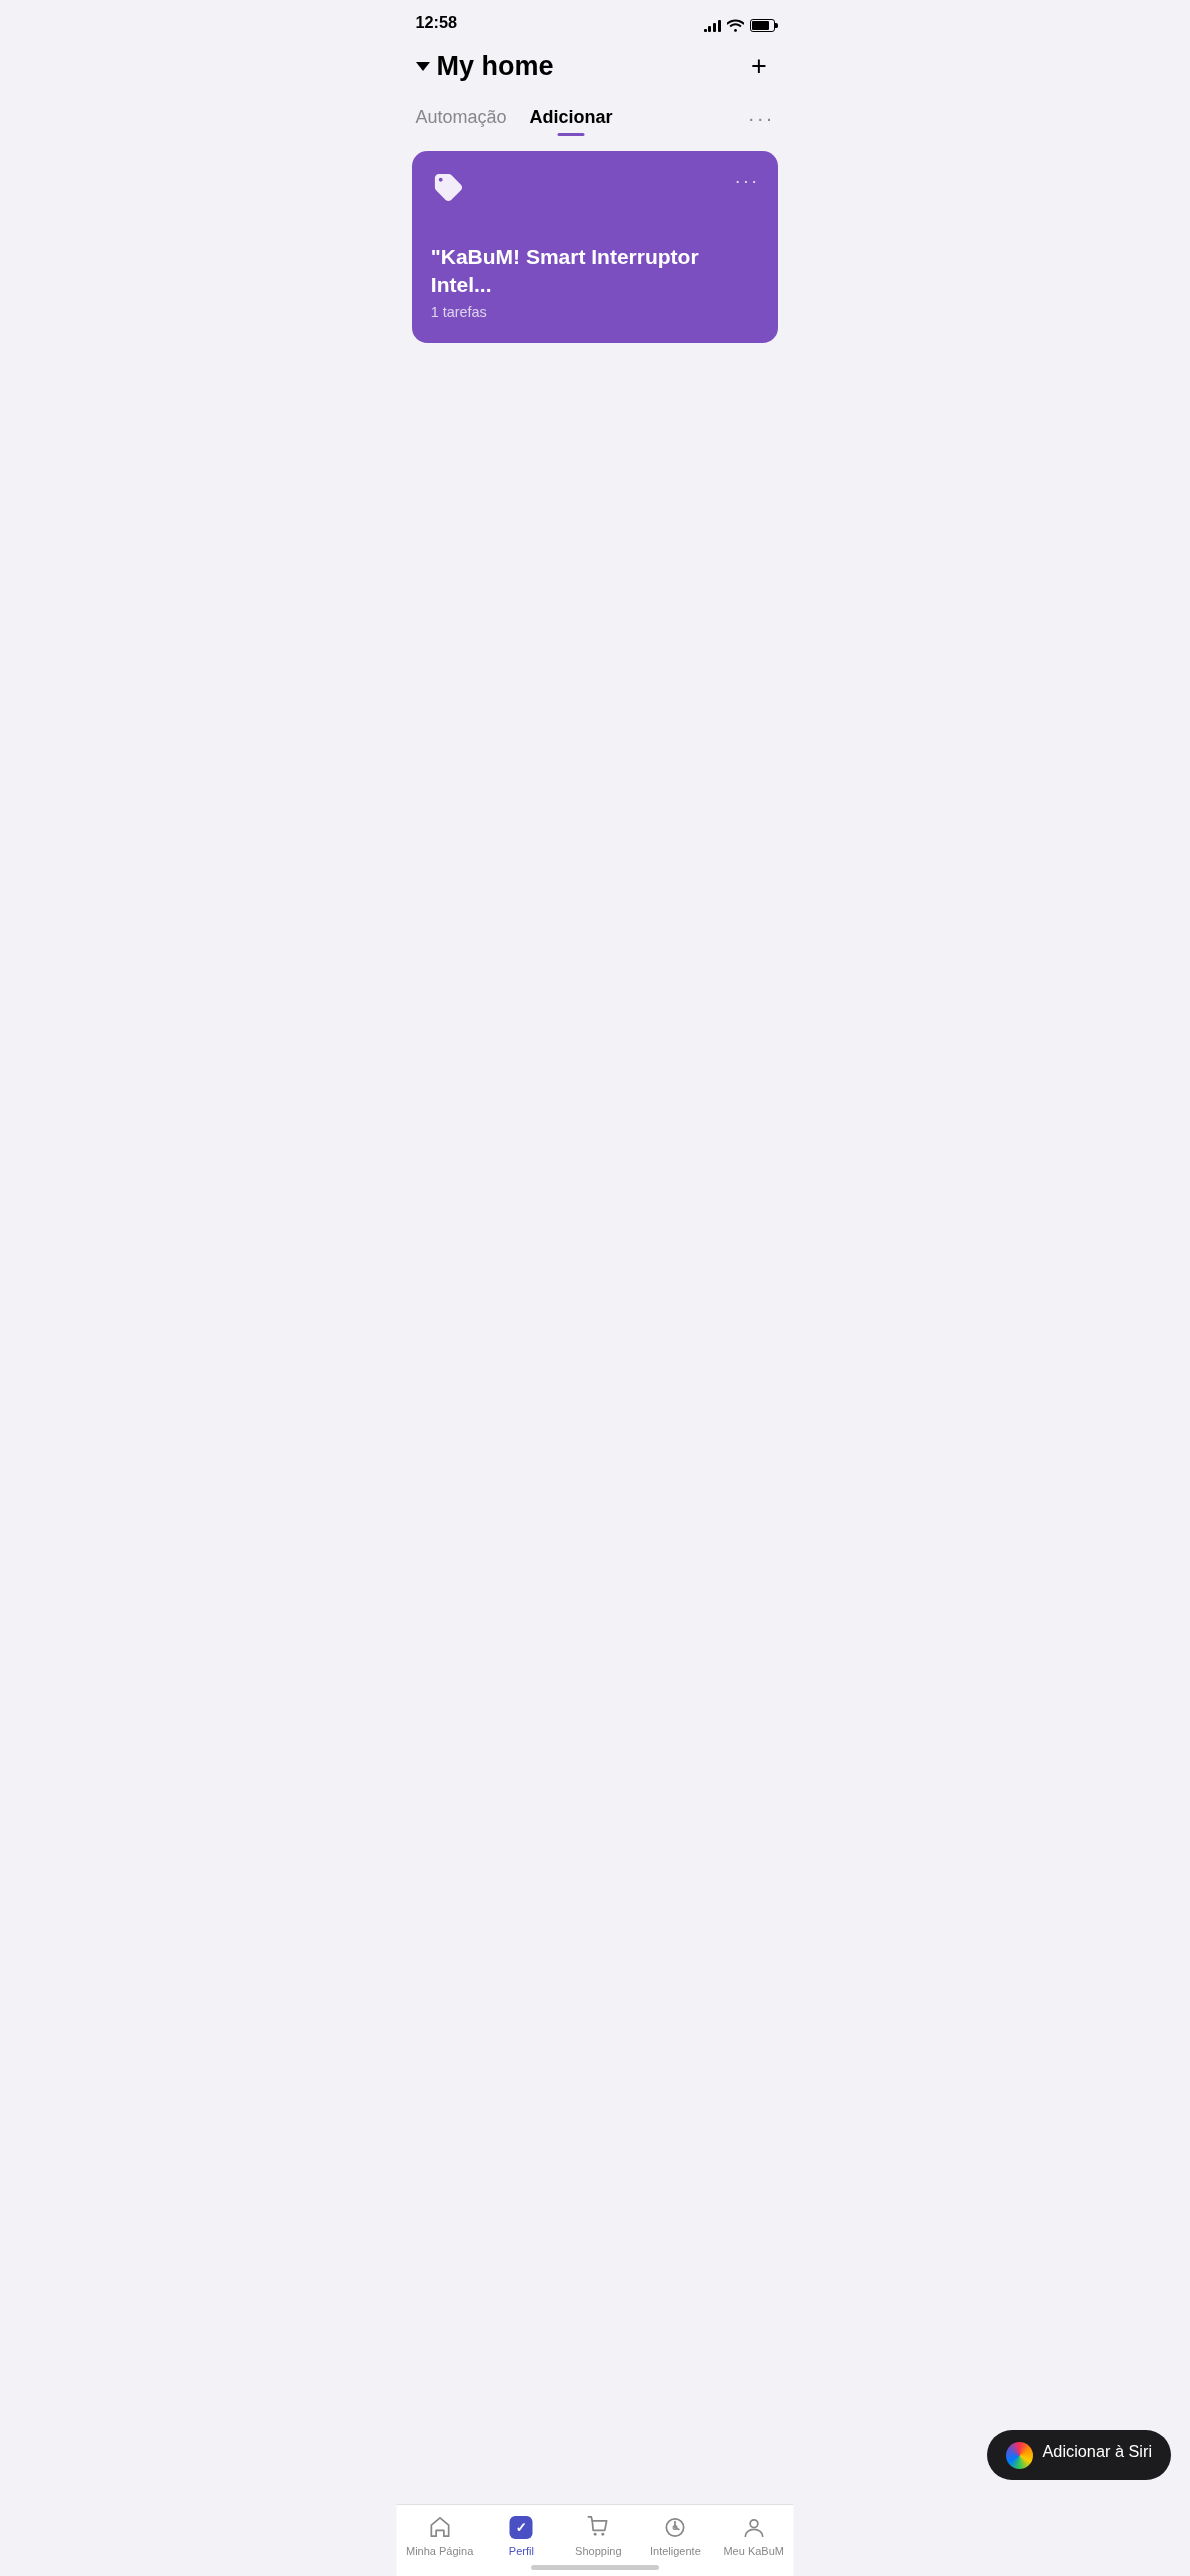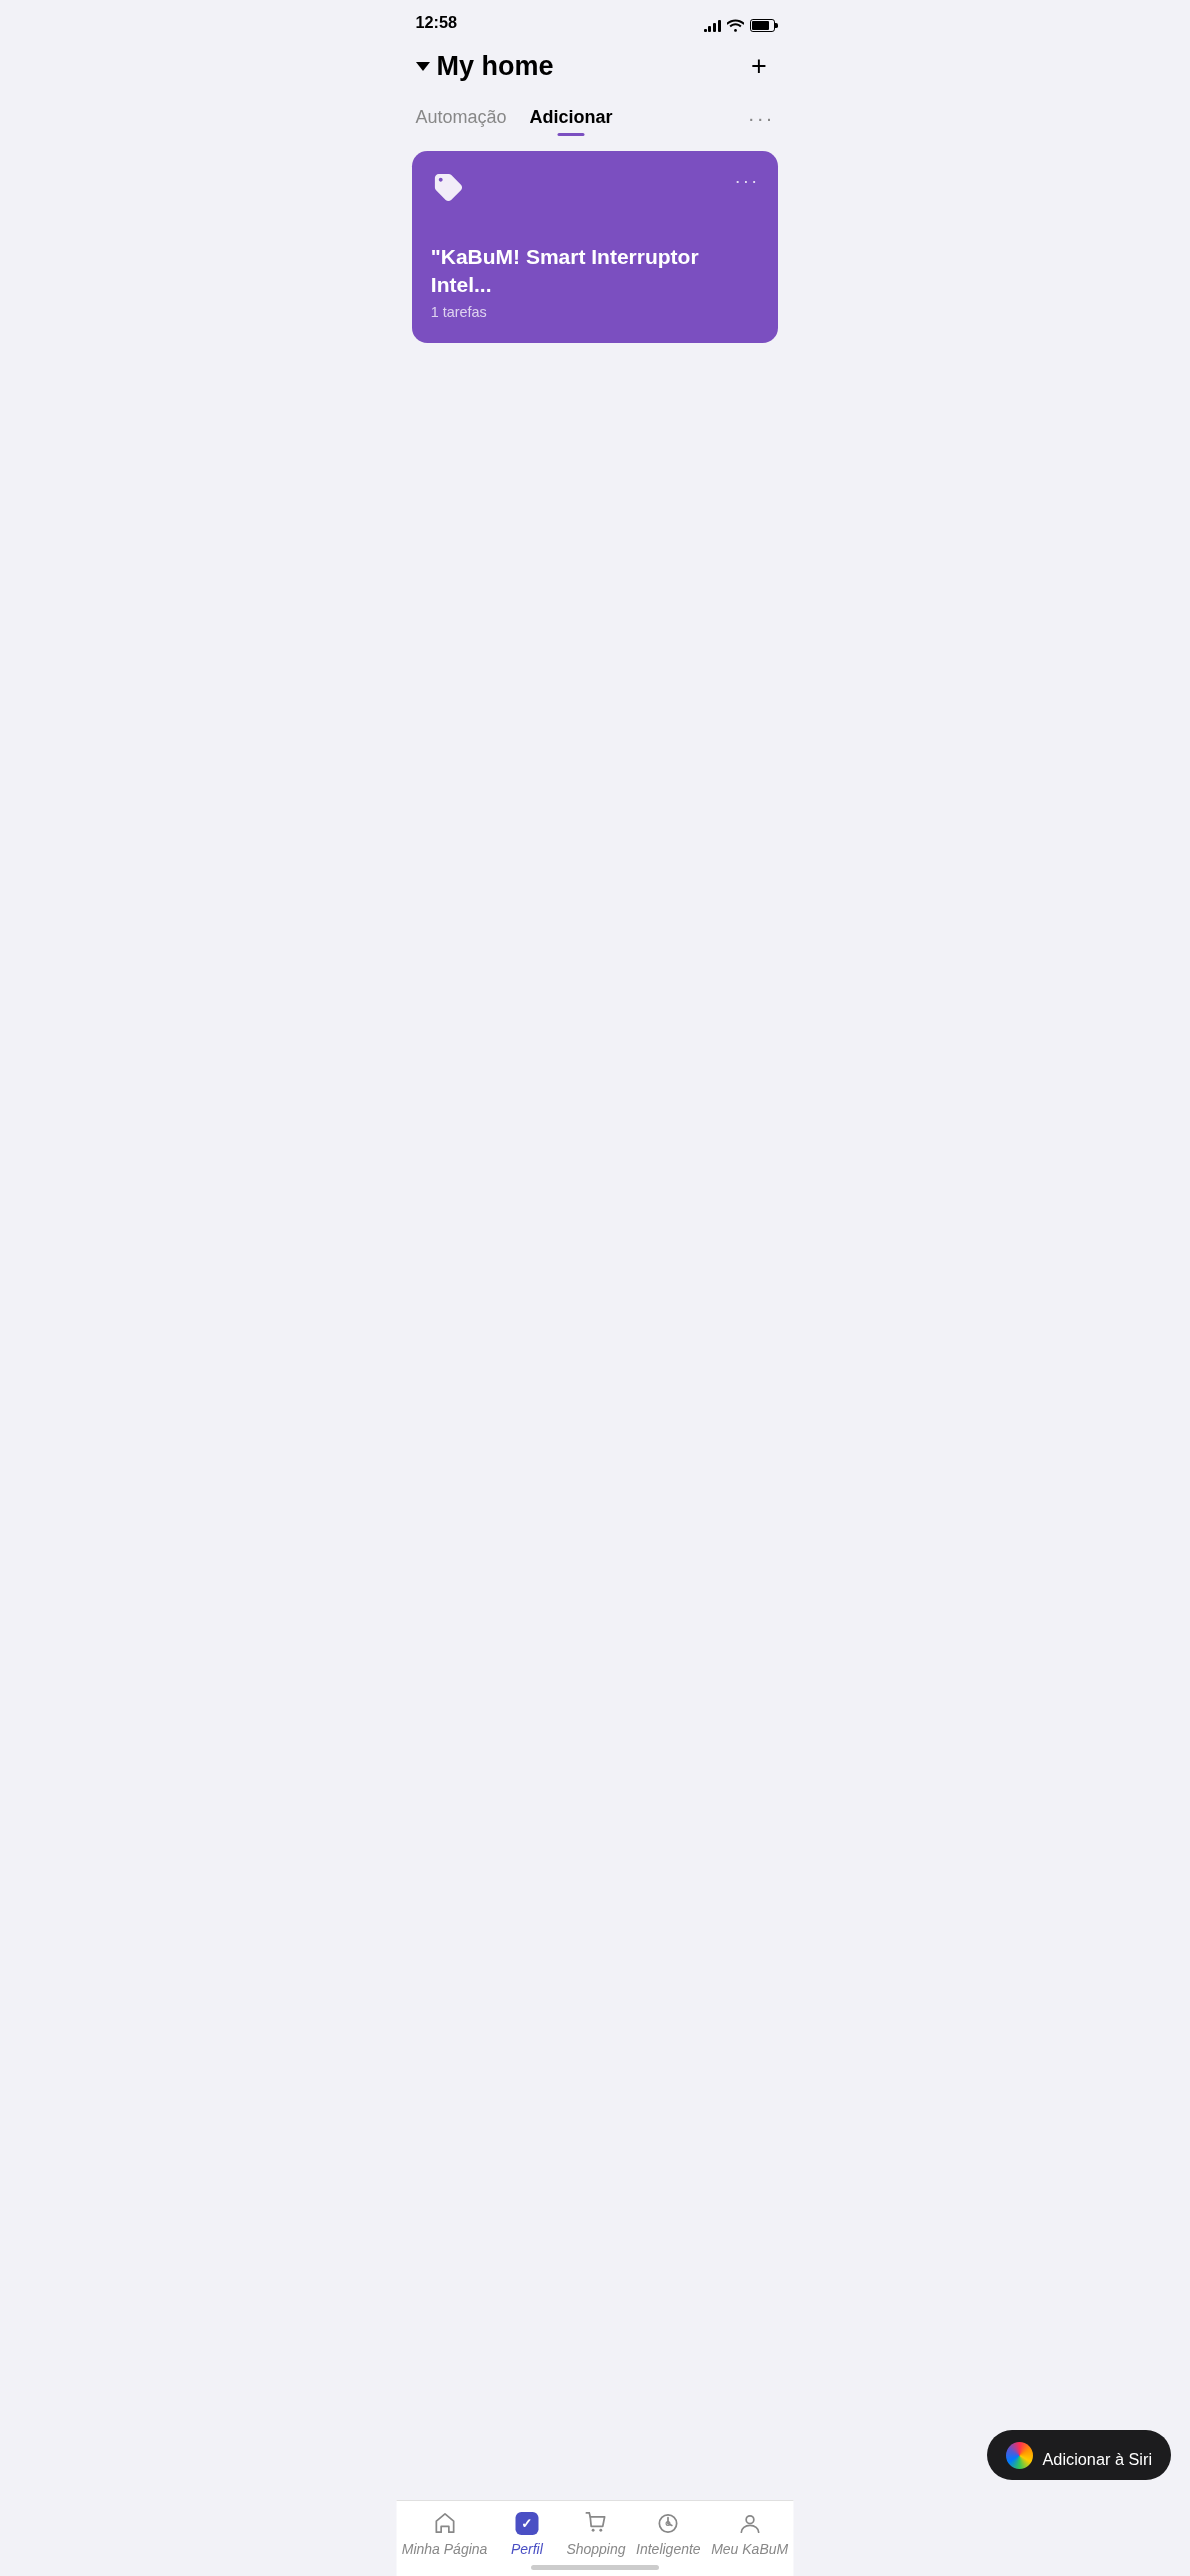--- a/index.html
+++ b/index.html
@@ -226,21 +226,21 @@
 
     
     .siri-button-container {
       position: fixed;
       bottom: 96px;
       right: 19px;
     }
 
     .siri-button {
       display: flex;
-      align-items: flex-end;
+      align-items: flex-start;
       gap: 9.6px;
       background: #1c1c1e;
       color: #fff;
       border-radius: 27px;
       padding: 11.5px 19px;
       font-size: 16.3px;
       font-weight: 500;
       cursor: pointer;
       border: none;
     }
@@ -280,24 +280,23 @@
     .tab-item-icon {
       width: 27px;
       height: 27px;
       display: flex;
       align-items: center;
       justify-content: center;
       position: relative;
     }
 
     .tab-item-label {
-      font-size: 14px;
+      font-size: 11px;
       color: #888;
       text-align: center;
-      font-style: italic;
     }
 
     .tab-item.active .tab-item-label {
       color: #4a4fc4;
     }
 
     
     .smart-checkbox {
       width: 23px;
       height: 23px;

